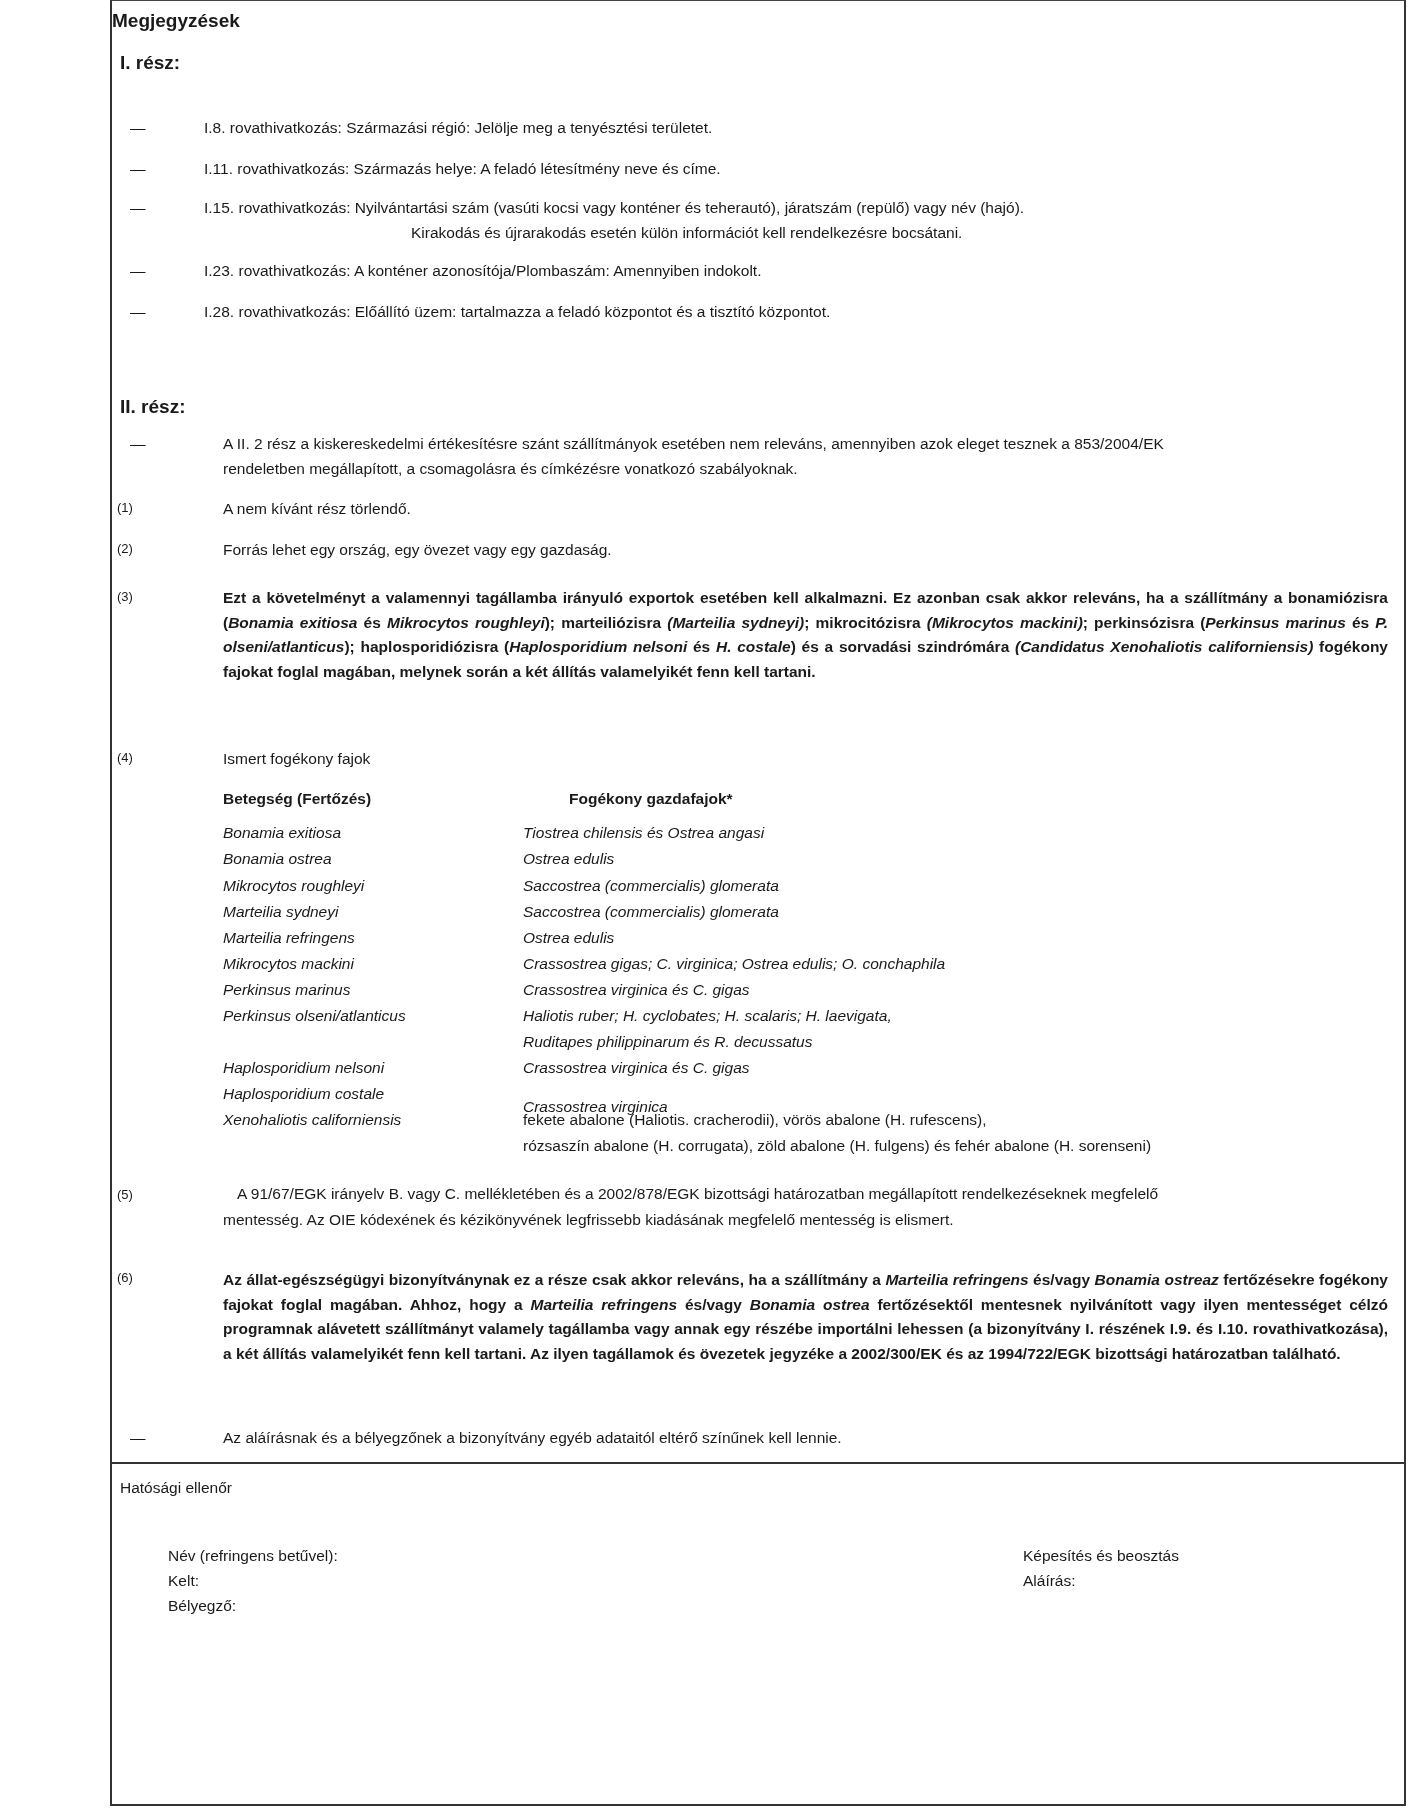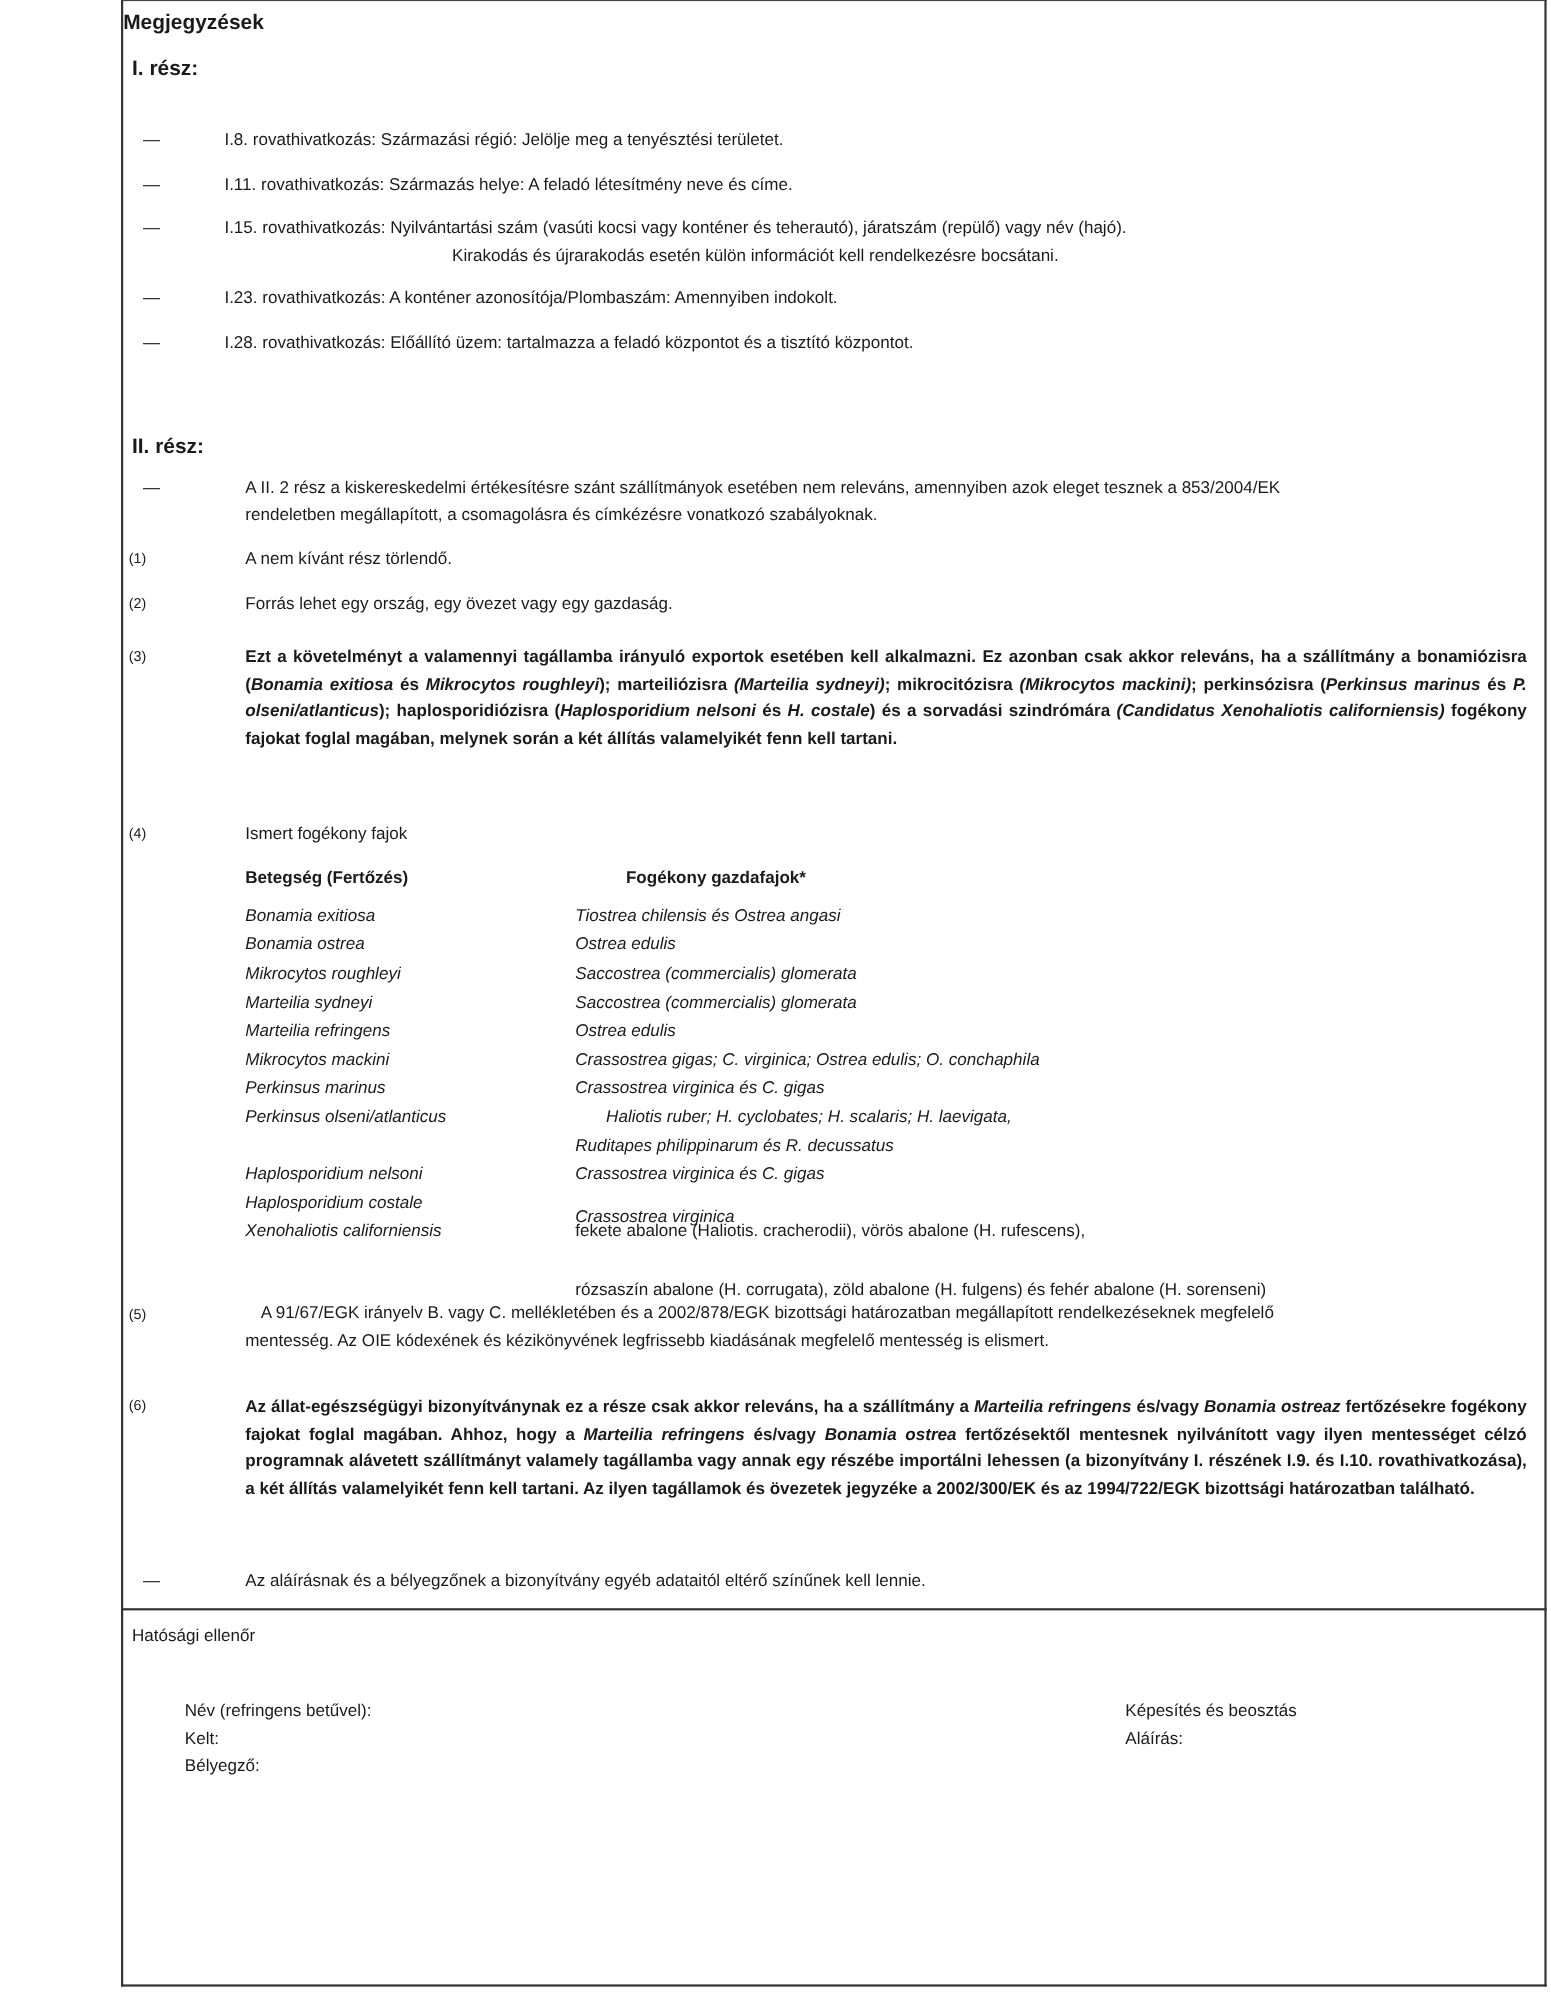--- a/index.html
+++ b/index.html
@@ -77,29 +77,29 @@
   <div class="tr it c2" style="top:87px;">Saccostrea (commercialis) glomerata</div>
   <div class="tr it c1" style="top:113px;">Marteilia sydneyi</div>
   <div class="tr it c2" style="top:113px;">Saccostrea (commercialis) glomerata</div>
   <div class="tr it c1" style="top:139px;">Marteilia refringens</div>
   <div class="tr it c2" style="top:139px;">Ostrea edulis</div>
   <div class="tr it c1" style="top:165px;text-align:right;">Mikrocytos mackini</div>
   <div class="tr it c2" style="top:165px;">Crassostrea gigas; C. virginica; Ostrea edulis; O. conchaphila</div>
   <div class="tr it c1" style="top:191px;">Perkinsus marinus</div>
   <div class="tr it c2" style="top:191px;">Crassostrea virginica és C. gigas</div>
   <div class="tr it c1" style="top:217px;">Perkinsus olseni/atlanticus</div>
-  <div class="tr it c2" style="top:217px;margin-left:28px;">Haliotis ruber; H. cyclobates; H. scalaris; H. laevigata,</div>
+  <div class="tr it c2" style="top:217px;">Haliotis ruber; H. cyclobates; H. scalaris; H. laevigata,</div>
   <div class="tr it c2" style="top:243px;">Ruditapes philippinarum és R. decussatus</div>
   <div class="tr it c1" style="top:269px;">Haplosporidium nelsoni</div>
   <div class="tr it c2" style="top:269px;">Crassostrea virginica és C. gigas</div>
   <div class="tr it c1" style="top:295px;">Haplosporidium costale</div>
   <div class="tr it c2" style="top:308px;">Crassostrea virginica</div>
   <div class="tr it c1" style="top:321px;">Xenohaliotis californiensis</div>
   <div class="tr c2" style="top:321px;">fekete abalone (Haliotis. cracherodii), vörös abalone (H. rufescens),</div>
-  <div class="tr c2" style="top:347px;margin-top:27px;">rózsaszín abalone (H. corrugata), zöld abalone (H. fulgens) és fehér abalone (H. sorenseni)</div>
+  <div class="tr c2" style="top:347px;">rózsaszín abalone (H. corrugata), zöld abalone (H. fulgens) és fehér abalone (H. sorenseni)</div>
 </div>
 
 <div class="abs fn" style="top:1187px;">(5)</div>
 <div class="abs" style="left:237px; top:1185px;">A 91/67/EGK irányelv B. vagy C. mellékletében és a 2002/878/EGK bizottsági határozatban megállapított rendelkezéseknek megfelelő</div>
 <div class="abs" style="left:223px; top:1211px;">mentesség. Az OIE kódexének és kézikönyvének legfrissebb kiadásának megfelelő mentesség is elismert.</div>
 
 <div class="abs fn" style="top:1270px;">(6)</div>
 <div class="para" style="top:1268px;"><span>Az állat-egészségügyi bizonyítványnak ez a része csak akkor releváns, ha a szállítmány a </span><i>Marteilia refringens</i><span> és/vagy </span><i>Bonamia ostreaz</i><span> fertőzésekre fogékony fajokat foglal magában. Ahhoz, hogy a </span><i>Marteilia refringens</i><span> és/vagy </span><i>Bonamia ostrea</i><span> fertőzésektől mentesnek nyilvánított vagy ilyen mentességet célzó programnak alávetett szállítmányt valamely tagállamba vagy annak egy részébe importálni lehessen (a bizonyítvány I. részének I.9. és I.10. rovathivatkozása), a két állítás valamelyikét fenn kell tartani. Az ilyen tagállamok és övezetek jegyzéke a 2002/300/EK és az 1994/722/EGK bizottsági határozatban található.</span></div>
 
 <div class="abs dash" style="top:1429px;">—</div>

